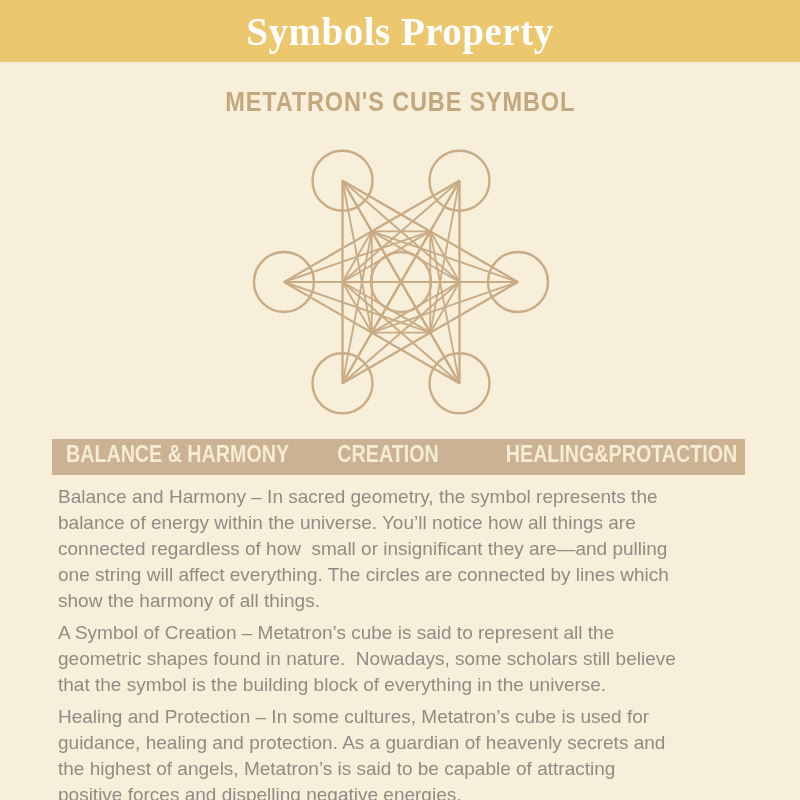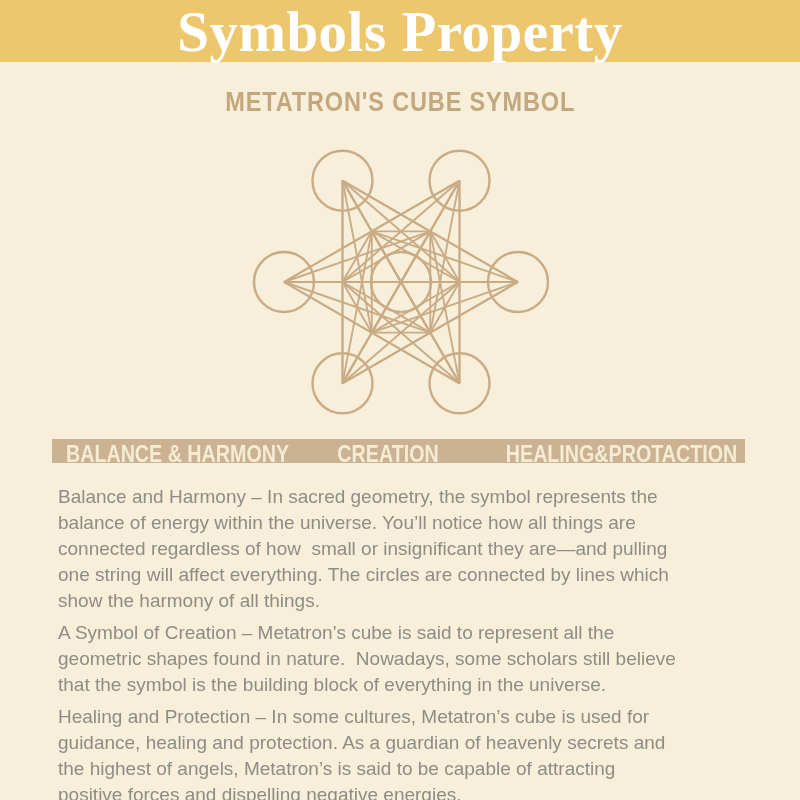--- a/index.html
+++ b/index.html
@@ -13,37 +13,37 @@
     background:var(--page-bg);
     font-family:"Liberation Sans","DejaVu Sans",sans-serif;
   }
   .header-bar{
     position:absolute; top:0; left:0; width:800px; height:62px;
     background:var(--header-bg);
     display:flex; align-items:center; justify-content:center;
   }
   .header-title{
     font-family:"Liberation Serif","DejaVu Serif",serif;
-    font-weight:700; font-size:57px; color:var(--header-text);
+    font-weight:700; font-size:39px; color:var(--header-text);
     letter-spacing:0.5px; line-height:1;
   }
   .symbol-title{
     position:absolute; top:82px; left:0; width:800px;
     text-align:center; margin:0;
   }
   .symbol-title span{
     display:inline-block; transform:scaleX(0.84); transform-origin:center;
     font-weight:700; font-size:28px; letter-spacing:1px;
     color:var(--title-text); white-space:nowrap;
   }
   .symbol-figure{
     position:absolute; left:251px; top:132px; width:300px; height:300px;
   }
   .benefit-banner{
-    position:absolute; left:52px; top:439px; width:693px; height:24px;
+    position:absolute; left:52px; top:439px; width:693px; height:36px;
     background:var(--banner-bg);
   }
   .benefit-banner .label{
     position:absolute; top:0; height:28px; line-height:29px;
     font-weight:700; font-size:24px; color:var(--banner-text);
     white-space:nowrap;
   }
   .label-1{ left:14px; transform:scaleX(0.82); transform-origin:left center;}
   .label-2{ left:48.5%; transform:translateX(-50%) scaleX(0.82);}
   .label-3{ right:8px; transform:scaleX(0.82); transform-origin:right center;}

